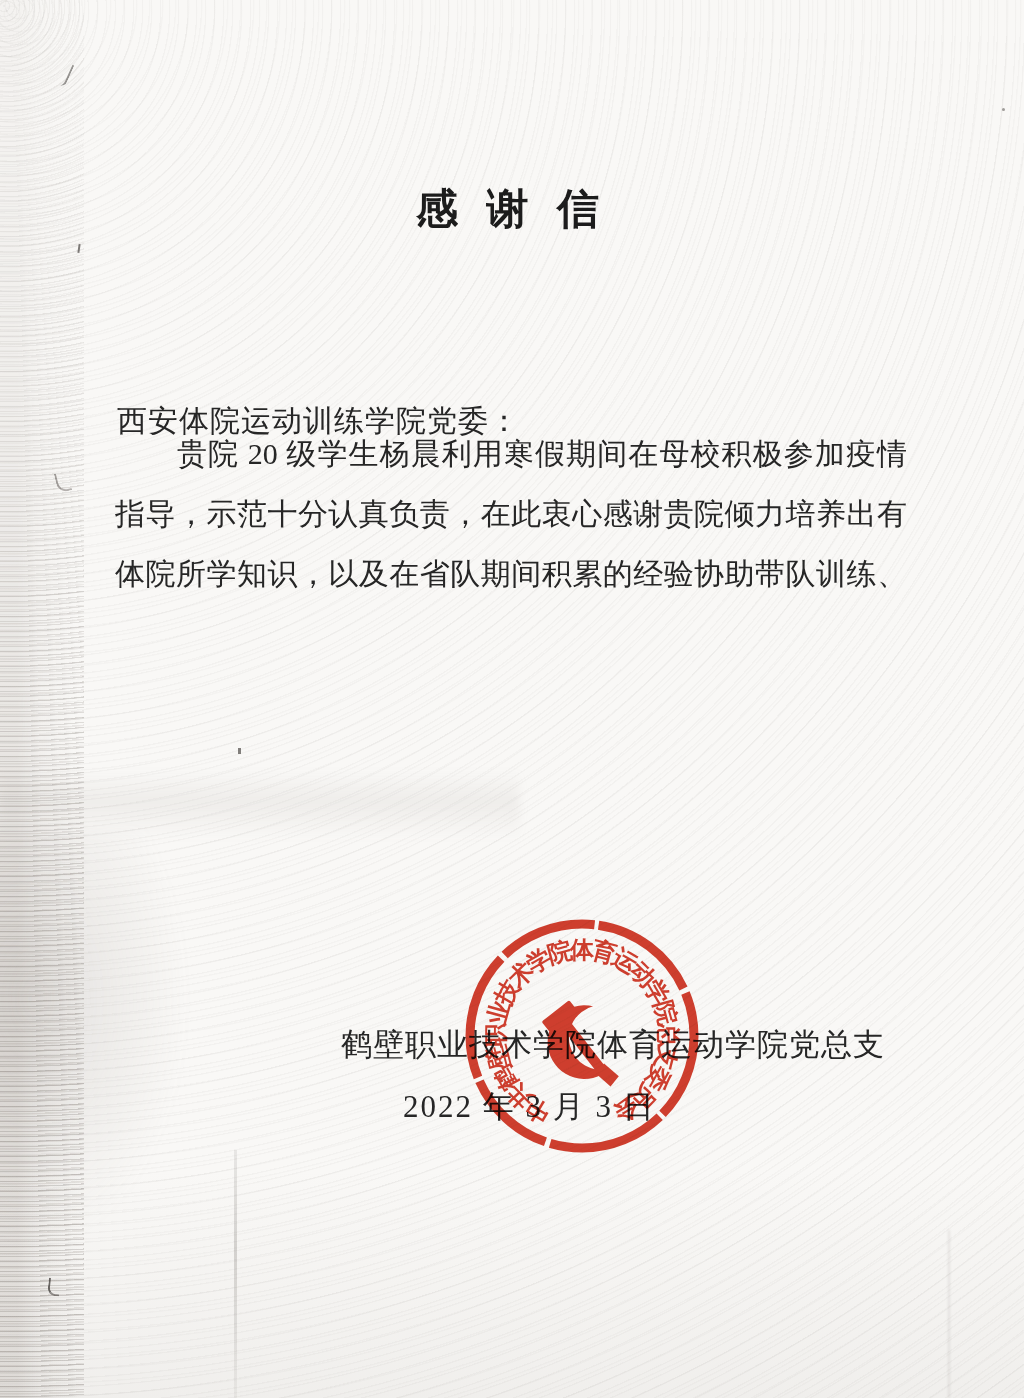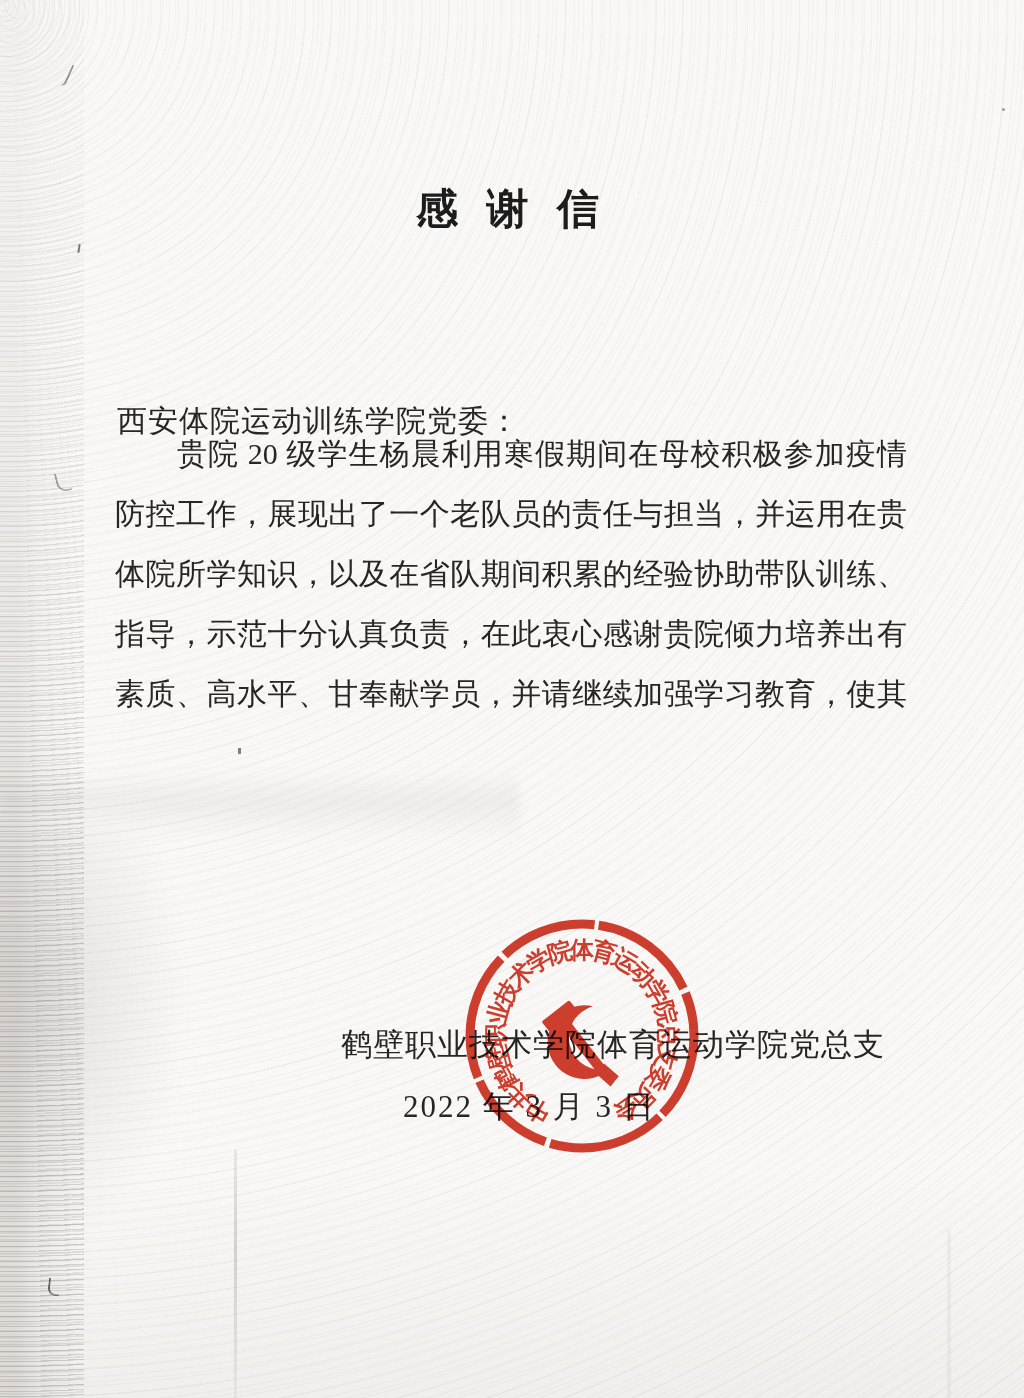--- a/index.html
+++ b/index.html
@@ -140,24 +140,22 @@
   <div class="mark mark-curl2"></div>
   <div class="mark speck-a"></div>
   <div class="mark speck-b"></div>
 
   <div class="title">感 谢 信</div>
 
   <div class="salutation">西安体院运动训练学院党委：</div>
 
   <div class="body-block">
     <div class="body-line first">贵院 20 级学生杨晨利用寒假期间在母校积极参加疫情</div>
-    <div class="body-line">防控工作，展现出了一个老队员的责任与担当，并运用在贵</div>
+    <div class="body-line">指导，示范十分认真负责，在此衷心感谢贵院倾力培养出有</div>
     <div class="body-line">体院所学知识，以及在省队期间积累的经验协助带队训练、</div>
-    <div class="body-line">指导，示范十分认真负责，在此衷心感谢贵院倾力培养出有</div>
-    <div class="body-line">素质、高水平、甘奉献学员，并请继续加强学习教育，使其</div>
   </div>
 
   <div class="signature">鹤壁职业技术学院体育运动学院党总支</div>
 
   <div class="dateline">2022 年 3 月 3 日</div>
 
   <svg class="seal" viewBox="-123 -123 246 246" aria-hidden="true">
 
     <circle cx="0" cy="0" r="112" fill="none" stroke="#cf2f1d" stroke-width="9" stroke-dasharray="86 4 118 5 92 4 128 5 98 4 110 5 70 4"></circle>
 

